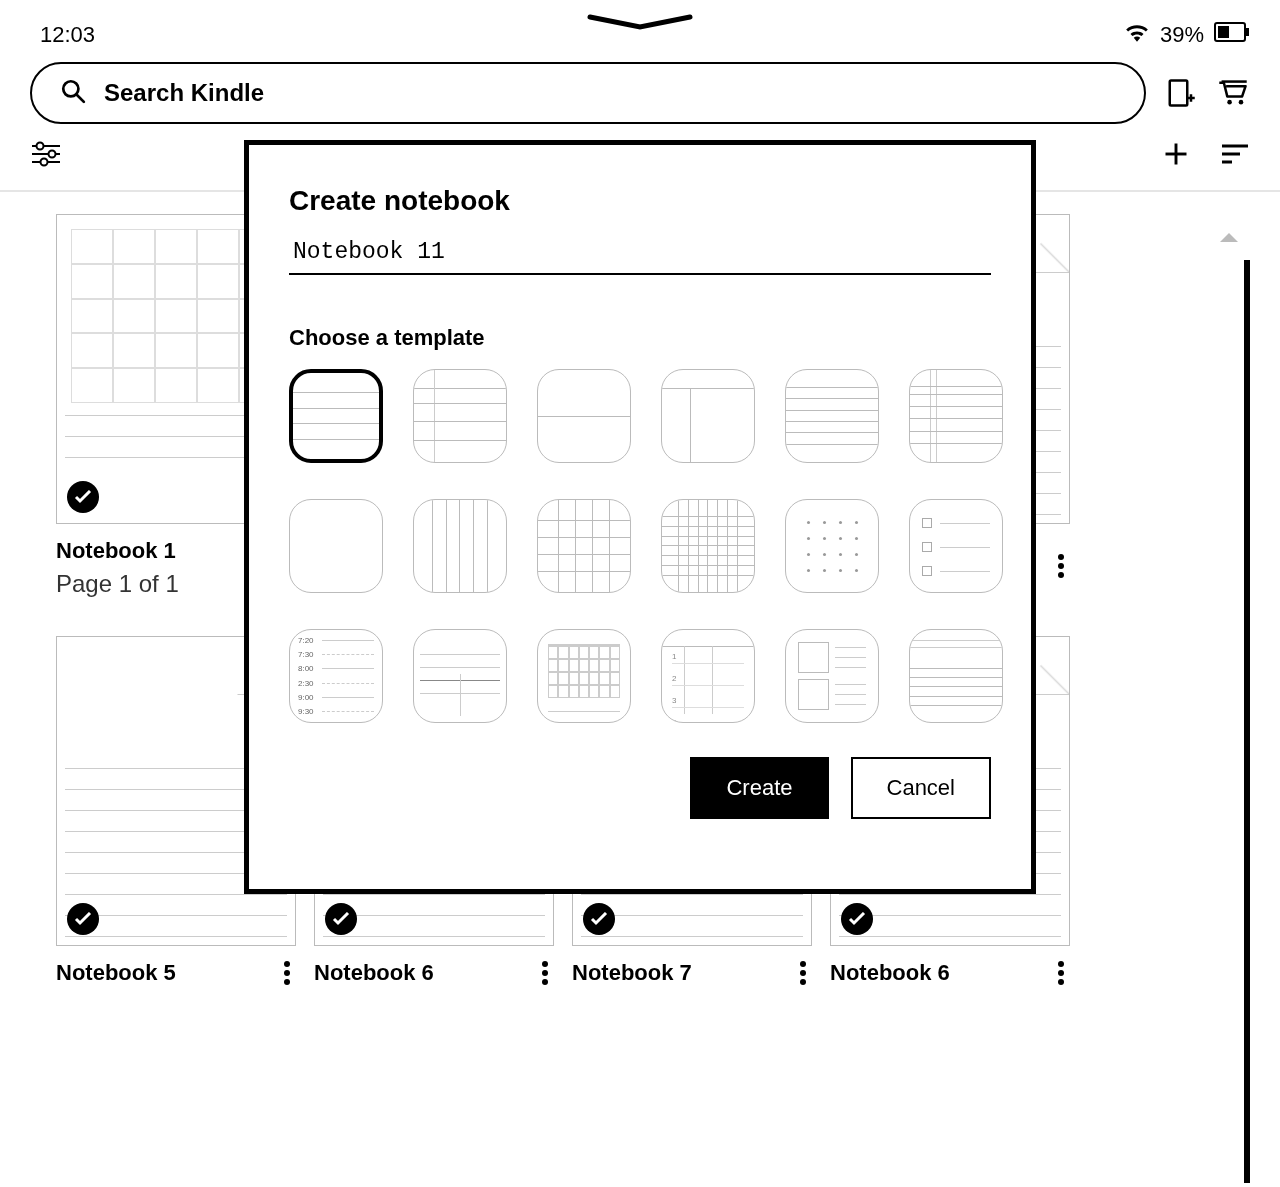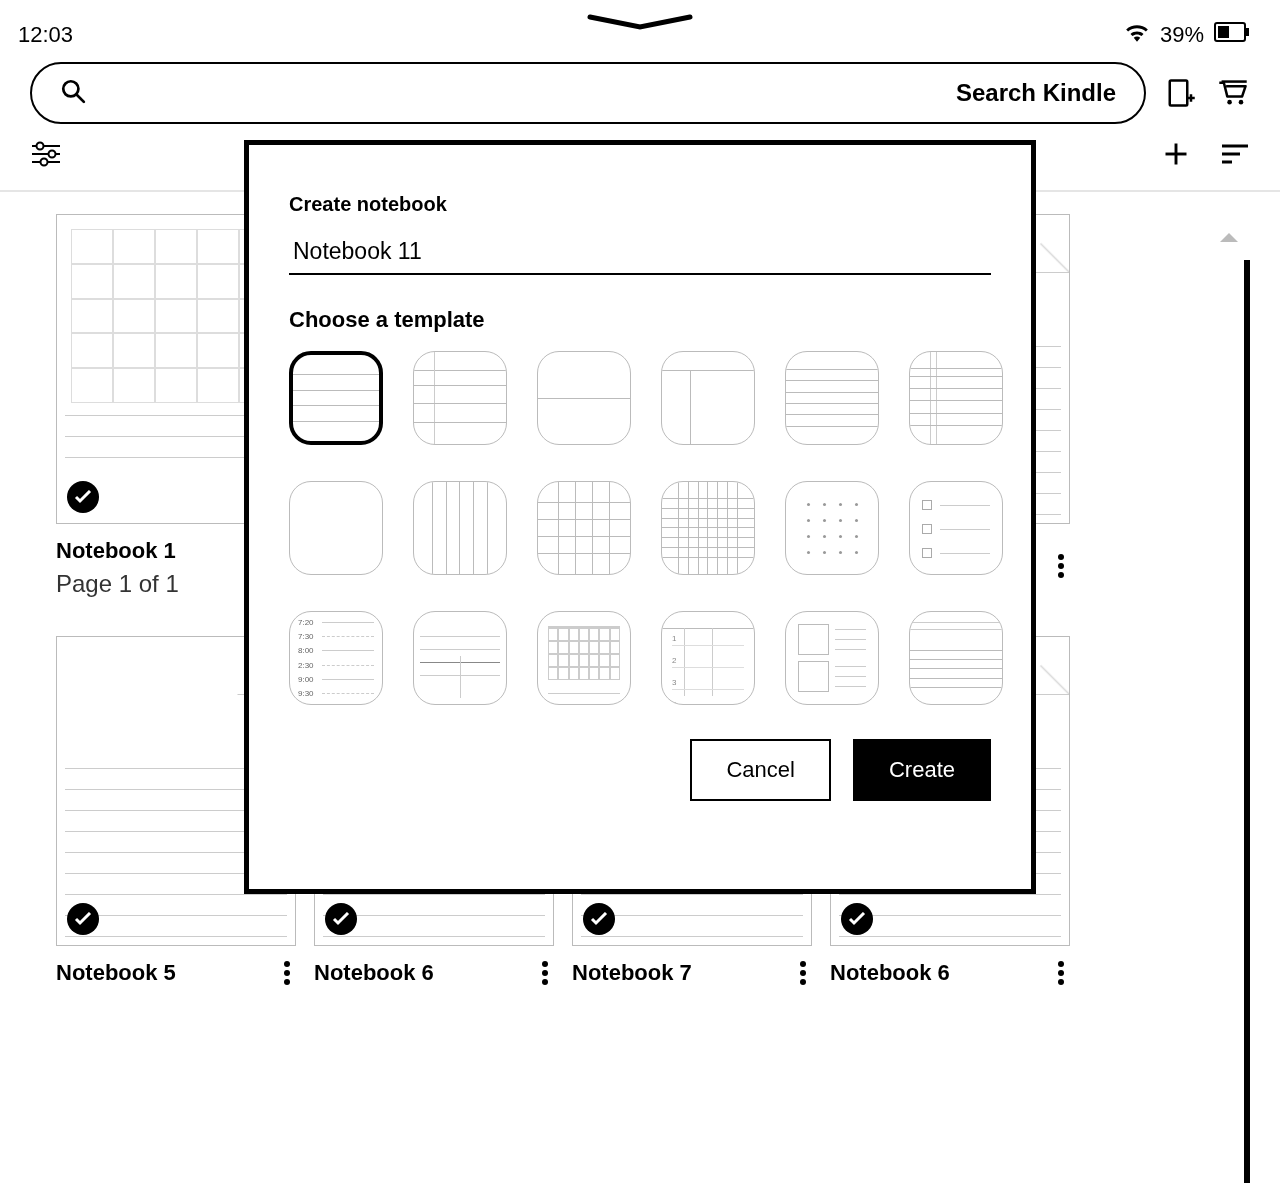--- a/index.html
+++ b/index.html
@@ -11,21 +11,21 @@
     color: #000;
     position: relative;
     overflow: hidden;
   }
 
   
   .status-bar {
     display: flex;
     justify-content: space-between;
     align-items: center;
-    padding: 22px 30px 10px 18px;
+    padding: 22px 30px 10px 40px;
     font-size: 22px;
     font-weight: 500;
   }
   .status-right { display: flex; align-items: center; gap: 10px; }
   .swipe-handle {
     position: absolute;
     top: 14px;
     left: 50%;
     transform: translateX(-50%);
   }
@@ -47,21 +47,20 @@
     padding: 0 28px;
     gap: 18px;
   }
   .search-pill input {
     border: none;
     outline: none;
     font-size: 24px;
     font-weight: 600;
     flex: 1;
     background: transparent;
-    text-align: right;
   }
   .search-pill input::placeholder { color: #000; }
   .header-icon { width: 34px; height: 34px; display:flex; align-items:center; justify-content:center; }
 
   
   .toolbar-row {
     display: flex;
     justify-content: space-between;
     align-items: center;
     padding: 16px 30px 18px 30px;
@@ -125,30 +124,31 @@
     top: 140px;
     left: 50%;
     transform: translateX(-50%);
     width: 792px;
     height: 754px;
     background: #fff;
     border: 5px solid #000;
     padding: 40px 40px 30px 40px;
     z-index: 50;
   }
-  .modal-title { font-size: 20px; font-weight: 700; margin-bottom: 14px; margin-top: 8px;}
+  .modal-title { font-size: 28px; font-weight: 700; margin-bottom: 14px;}
   .modal-subtitle { font-size: 22px; margin-bottom: 26px;}
   .name-input {
     width: 100%;
     border: none;
     border-bottom: 2px solid #000;
     font-size: 23px;
     padding: 8px 4px;
     outline: none;
-    margin-bottom: 32px;
+    margin-bottom: 50px;
+    font-family: Liberation Mono, monospace;
   }
   .template-title { font-size: 22px; font-weight: 700; margin-bottom: 18px;}
   .template-grid {
     display: grid;
     grid-template-columns: repeat(6, 94px);
     gap: 36px 30px;
     margin-bottom: 34px;
   }
   .tmpl {
     width: 94px; height: 94px;
@@ -780,16 +780,16 @@
           <div></div>
           <div></div>
           <div></div>
           <div></div>
           <div></div>
         </div>
     </div>
   </div>
 
   <div class="modal-buttons">
+    <button class="btn primary">Create</button>
     <button class="btn">Cancel</button>
-    <button class="btn primary">Create</button>
   </div>
 </div>
 
 </body></html>

